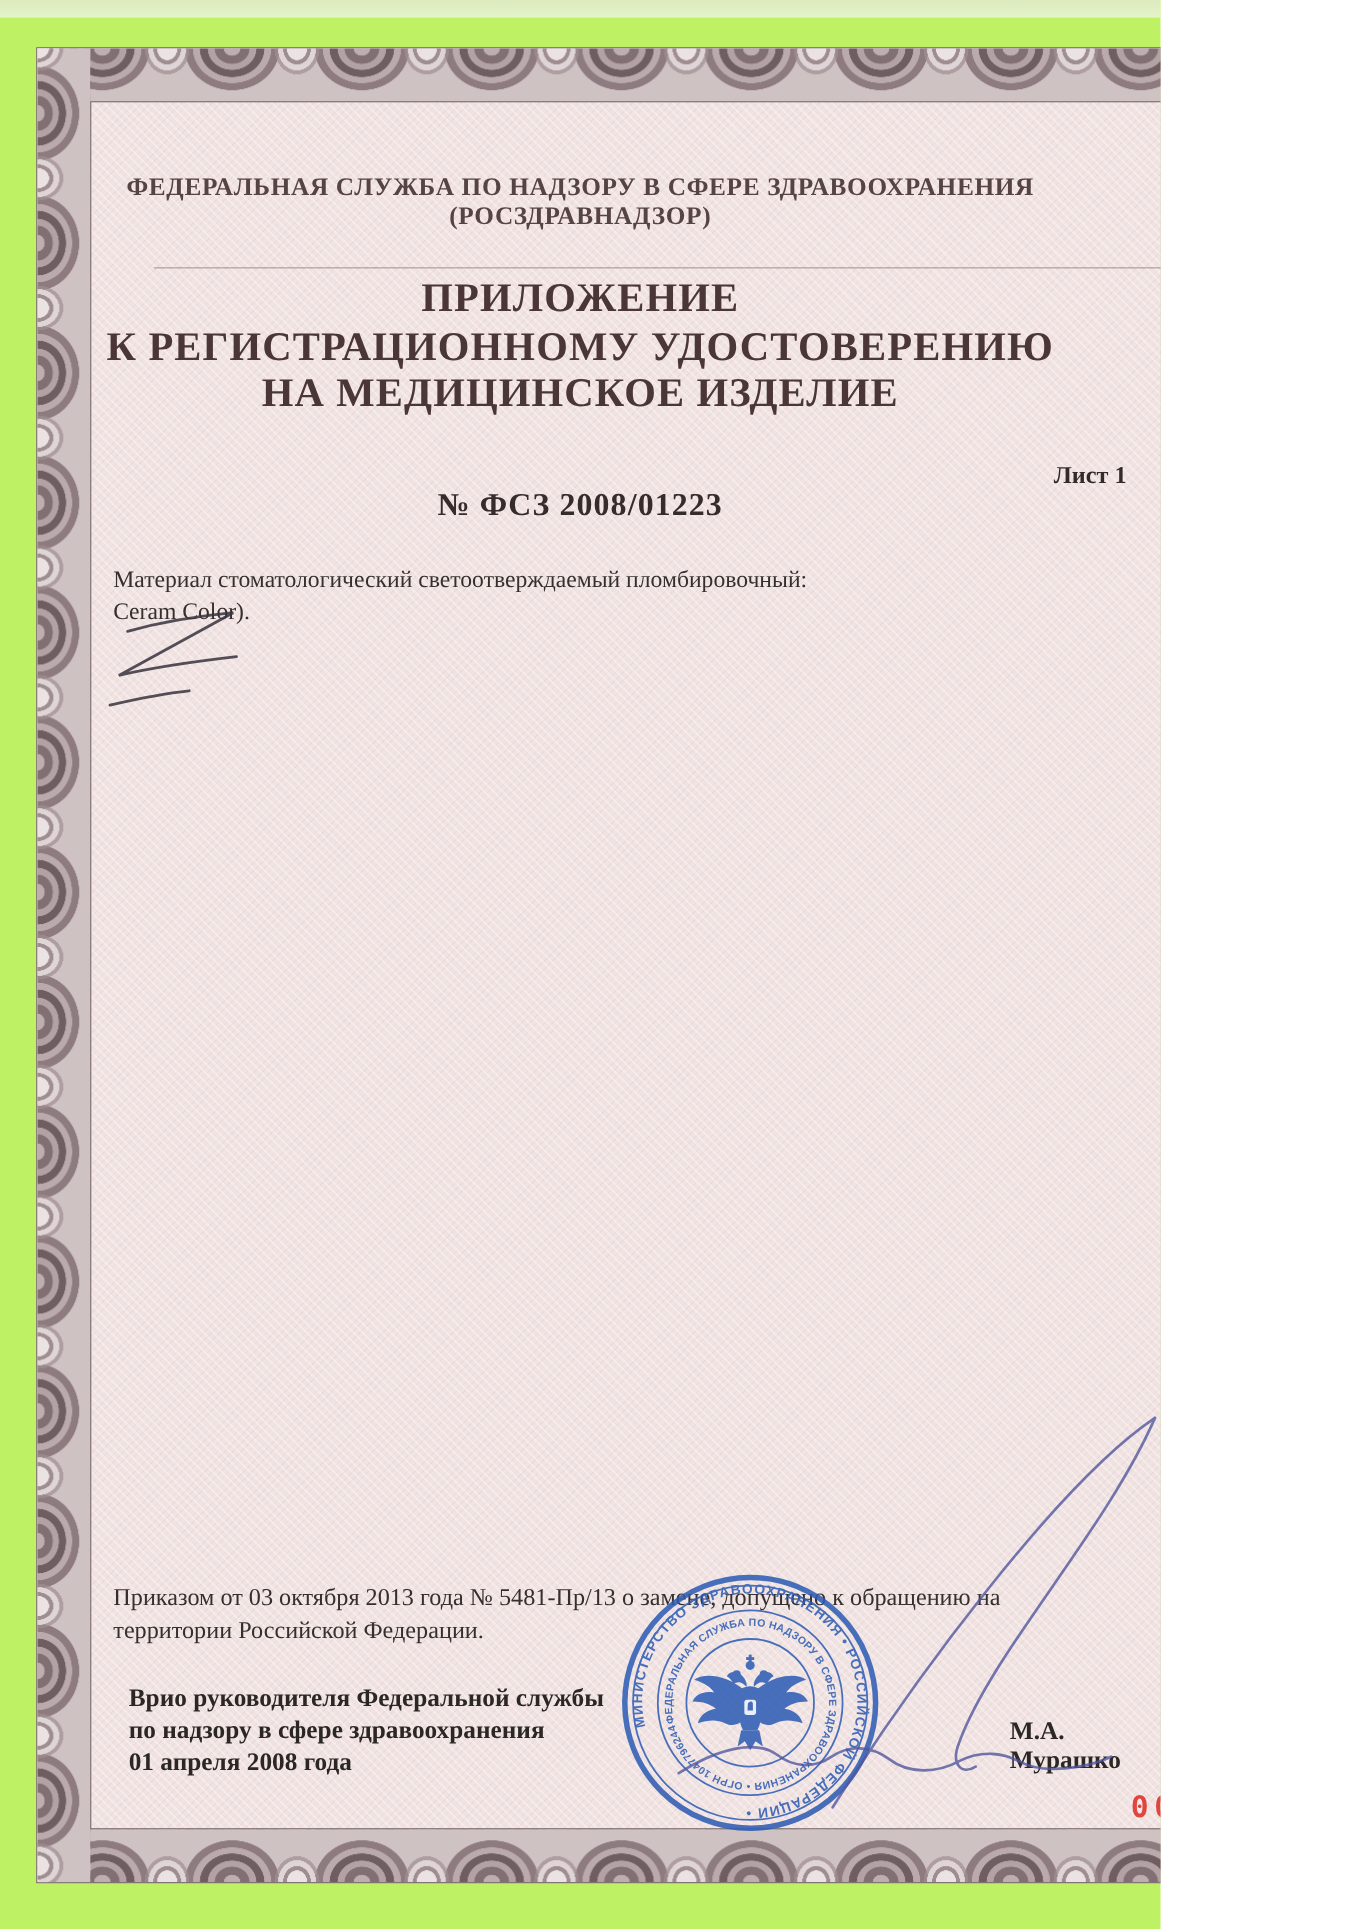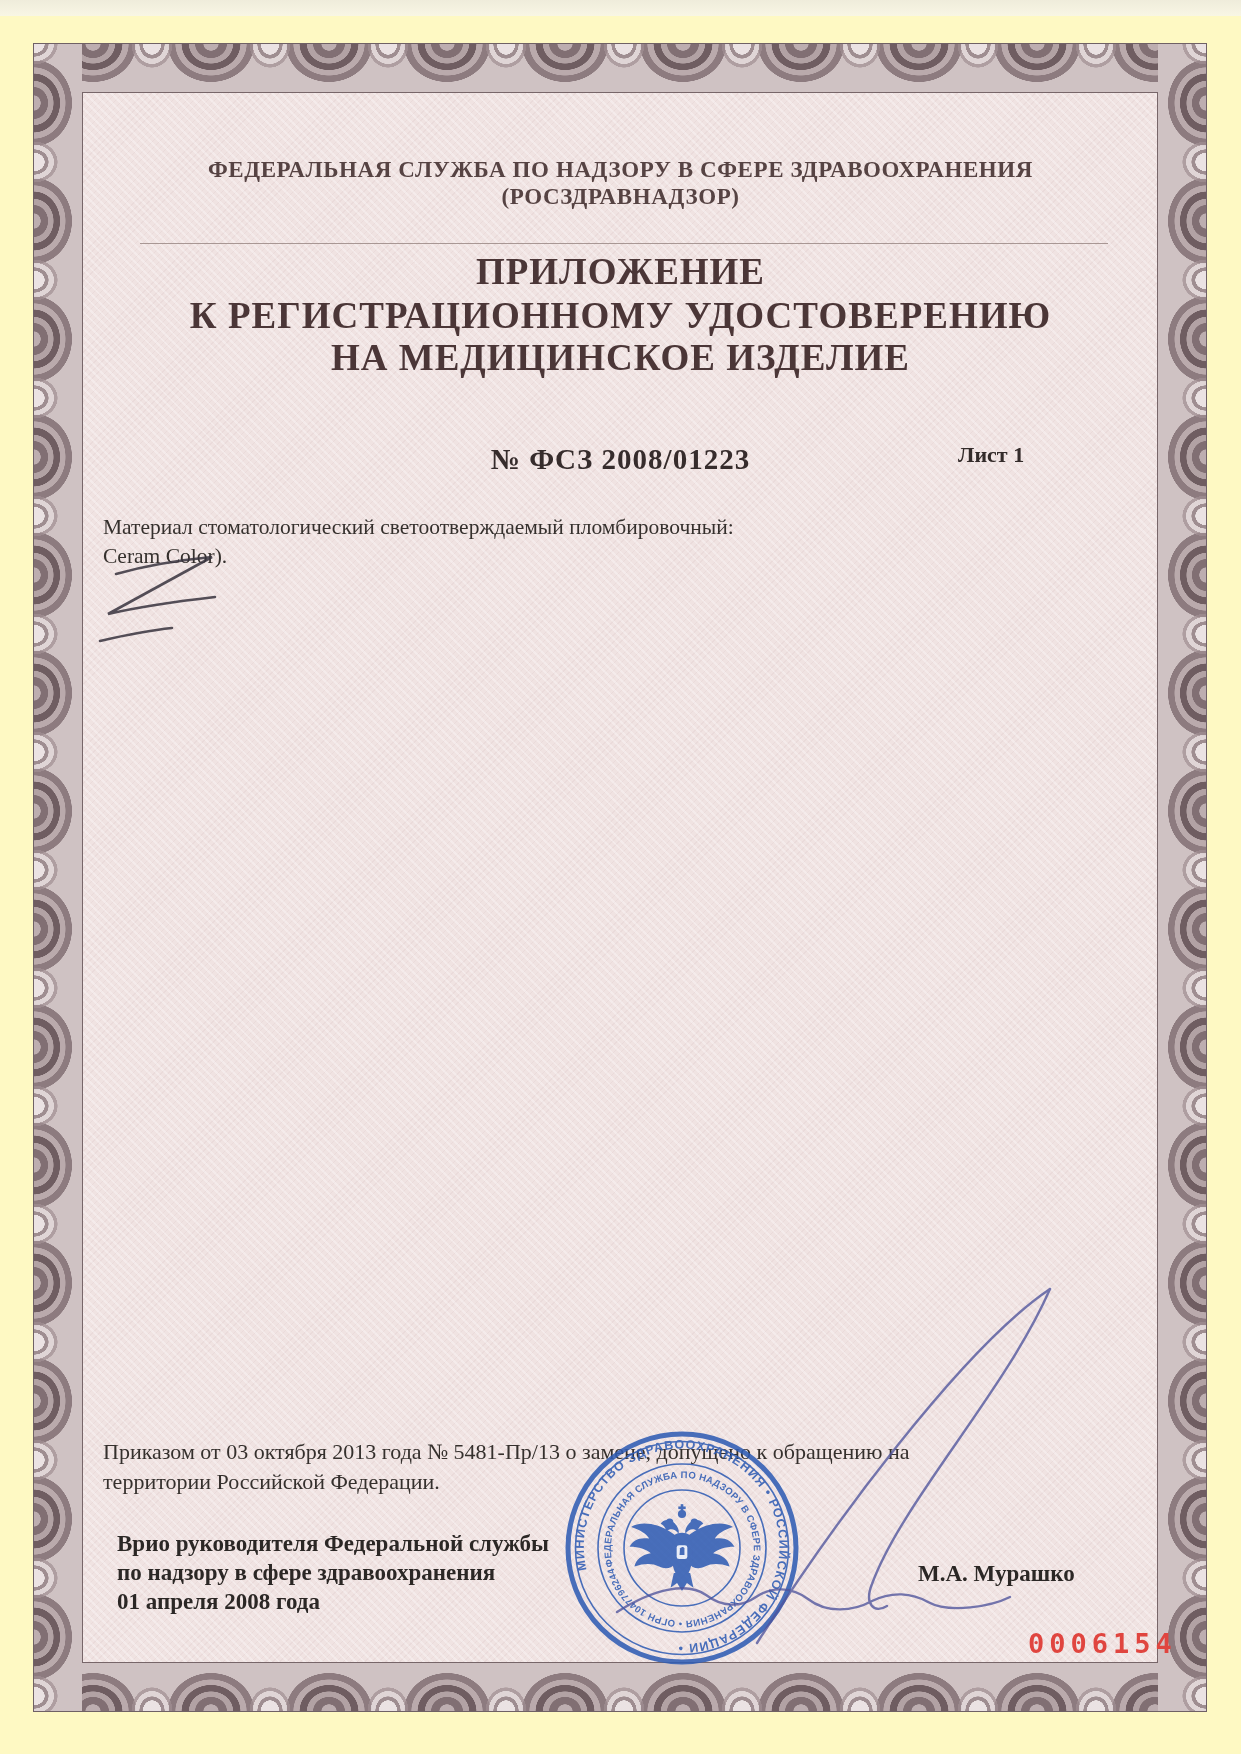--- a/index.html
+++ b/index.html
@@ -6,22 +6,22 @@
     --stamp-blue:#2f5cb4;
     --serial-red:#e0453f;
     --title-brown:#4b3637;
     --header-brown:#564343;
     --ink-blue:#4f549c;
     --body-ink:#35302d;
   }
   html,body{margin:0;padding:0;background:#ffffff;}
   .page{
     position:relative;
-    width:1241px;height:1754px;
-    background:#fef9c3;
+    width:1055px;height:1754px;
+    background:#bef264;
     overflow:hidden;
     font-family:"Liberation Serif", serif;
   }
   
   .scan-strip{
     position:absolute;left:0;top:0;width:100%;height:16px;
     background:linear-gradient(to bottom,#e9e7e5,#f6f5f3);
     opacity:.7;
   }
   
@@ -134,21 +134,21 @@
 
   <div class="abs center header-line" style="top:157px;">ФЕДЕРАЛЬНАЯ СЛУЖБА ПО НАДЗОРУ В СФЕРЕ ЗДРАВООХРАНЕНИЯ</div>
   <div class="abs center header-line" style="top:184px;">(РОСЗДРАВНАДЗОР)</div>
 
   <div class="divider"></div>
 
   <div class="abs center title-line" style="top:294px;">К РЕГИСТРАЦИОННОМУ УДОСТОВЕРЕНИЮ</div>
   <div class="abs center title-line" style="top:250px;">ПРИЛОЖЕНИЕ</div>
   <div class="abs center title-line" style="top:336px;">НА МЕДИЦИНСКОЕ ИЗДЕЛИЕ</div>
 
-  <div class="abs sheet" style="top:442px;left:958px;">Лист 1</div>
+  <div class="abs sheet" style="top:419px;left:958px;">Лист 1</div>
 
   <div class="abs center cert-number" style="top:443px;">№ ФСЗ 2008/01223</div>
 
   <div class="abs body-par" style="top:513px;left:103px;width:980px;">
     <div>Материал стоматологический светоотверждаемый пломбировочный:</div>
     <div>Ceram Color).</div>
   </div>
 
   <div class="abs order-par" style="top:1437px;left:103px;width:1020px;">
     <div>Приказом от 03 октября 2013 года № 5481-Пр/13 о замене, допущено к обращению на</div>

